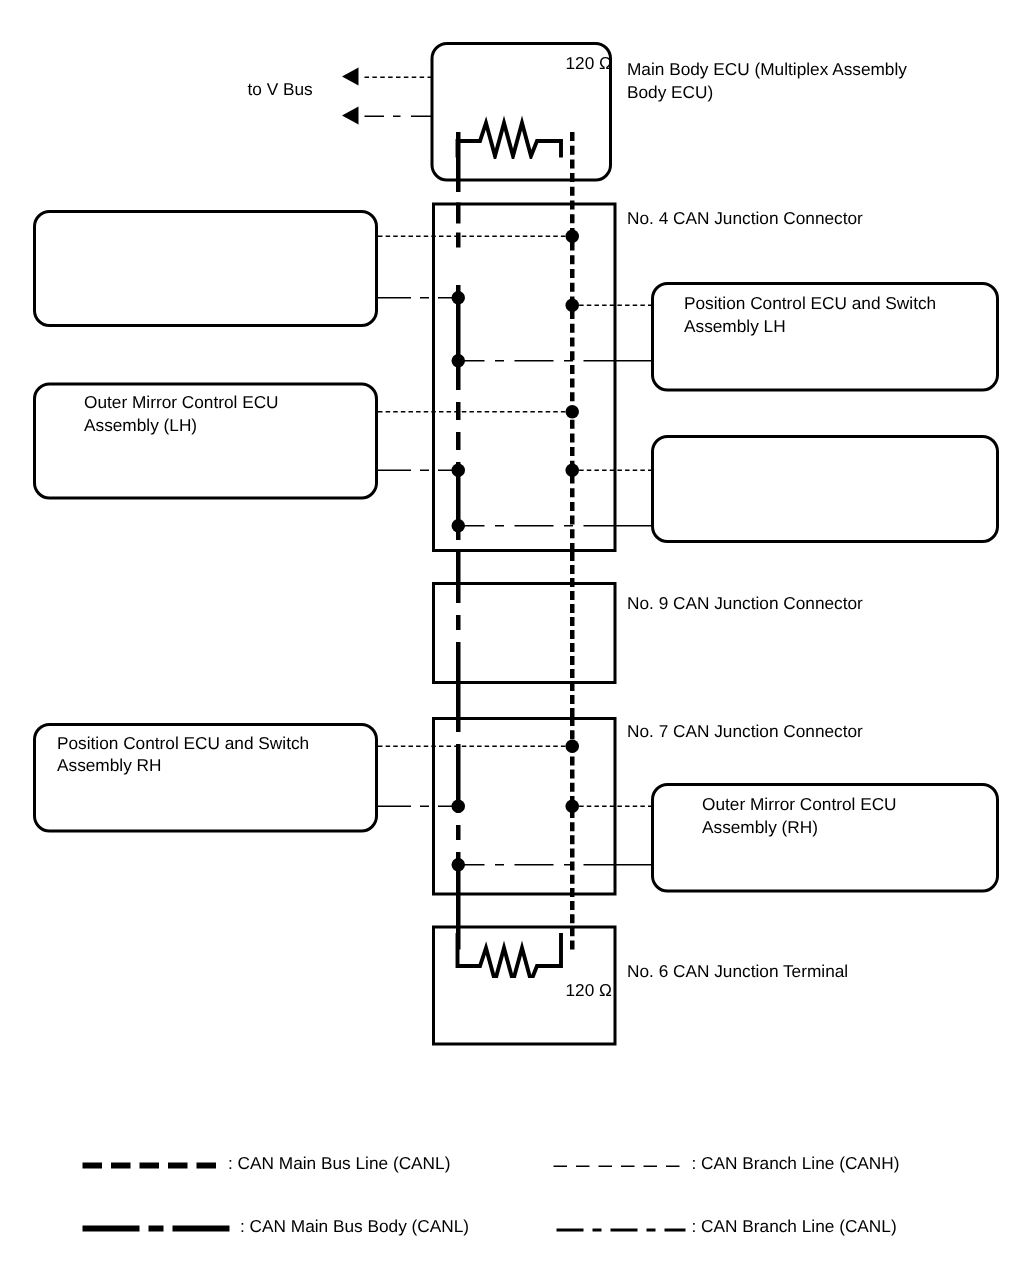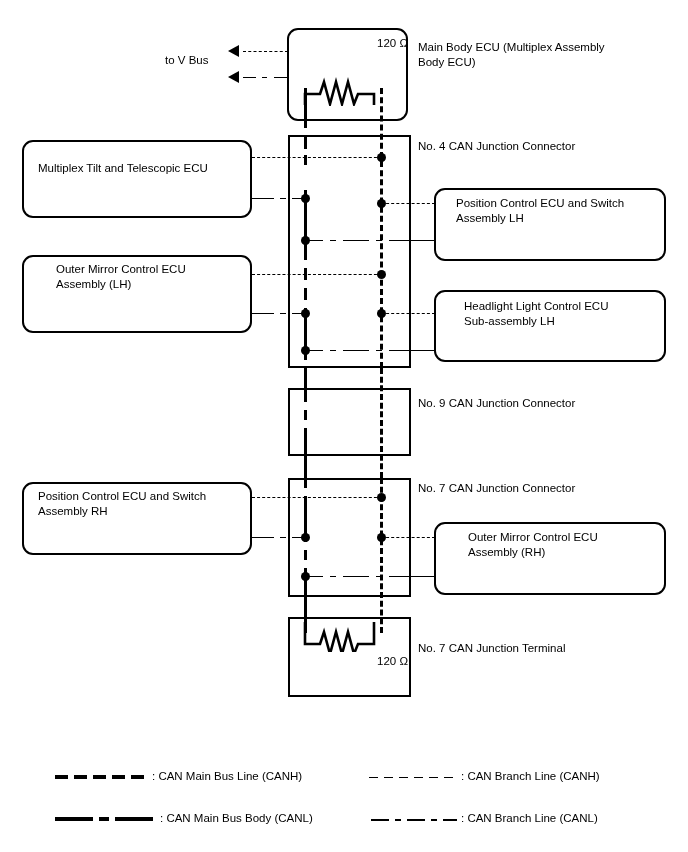--- a/index.html
+++ b/index.html
@@ -146,21 +146,21 @@
   <div class="box box-sharp" style="left:288px; top:135px; width:123px; height:233px;"></div>
   <div class="lbl" style="left:418px; top:139px; width:250px;">No. 4 CAN Junction Connector</div>
 
   <div class="box box-sharp" style="left:288px; top:388px; width:123px; height:68px;"></div>
   <div class="lbl" style="left:418px; top:396px; width:250px;">No. 9 CAN Junction Connector</div>
 
   <div class="box box-sharp" style="left:288px; top:478px; width:123px; height:119px;"></div>
   <div class="lbl" style="left:418px; top:481px; width:250px;">No. 7 CAN Junction Connector</div>
 
   <div class="box box-sharp" style="left:288px; top:617px; width:123px; height:80px;"></div>
-  <div class="lbl" style="left:418px; top:641px; width:250px;">No. 7 CAN Junction Terminal</div>
+  <div class="lbl" style="left:418px; top:641px; width:250px;">No. 6 CAN Junction Terminal</div>
 
   <svg class="res" style="left:296px; top:622px;" width="96" height="30" viewBox="0 0 96 30">
     <polyline points="9,0 9,22 24,22 28,10 34,32 40,10 46,32 52,10 58,32 62,22 78,22 78,0" fill="none" stroke="#000000" stroke-width="2.6" stroke-linejoin="miter"></polyline>
   </svg>
   <div class="lbl-c" style="left:287px; top:654px; width:121px;">120 Ω</div>
 
   <div class="busline bus-canh" style="left:380px; top:88px; height:280px;"></div>
   <div class="busline bus-canh" style="left:380px; top:368px; height:110px;"></div>
   <div class="busline bus-canh" style="left:380px; top:478px; height:155px;"></div>
 
@@ -172,21 +172,20 @@
   <div class="bus-seg" style="left:304px; top:288px; width:3px; height:12px;"></div>
   <div class="bus-seg" style="left:304px; top:308px; width:3px; height:52px;"></div>
   <div class="bus-seg" style="left:304px; top:368px; width:3px; height:34px;"></div>
   <div class="bus-seg" style="left:304px; top:410px; width:3px; height:10px;"></div>
   <div class="bus-seg" style="left:304px; top:428px; width:3px; height:60px;"></div>
   <div class="bus-seg" style="left:304px; top:496px; width:3px; height:46px;"></div>
   <div class="bus-seg" style="left:304px; top:550px; width:3px; height:10px;"></div>
   <div class="bus-seg" style="left:304px; top:568px; width:3px; height:65px;"></div>
 
   <div class="box box-round" style="left:22px; top:140px; width:230px; height:78px;"></div>
-  <div class="box-txt" style="left:38px; top:161px; width:210px;">Multiplex Tilt and Telescopic ECU</div>
 
   <div class="branch branch-canh" style="left:252px; top:157px; width:130px;"></div>
 
   <div class="br-seg" style="left:252px; top:198px; width:22px;"></div>
   <div class="br-seg" style="left:280px; top:198px; width:6px;"></div>
   <div class="br-seg" style="left:292px; top:198px; width:14px;"></div>
 
   <div class="box box-round" style="left:22px; top:255px; width:230px; height:78px;"></div>
   <div class="box-txt" style="left:56px; top:262px; width:200px;">Outer Mirror Control ECU
 Assembly (LH)</div>
@@ -203,22 +202,20 @@
 
   <div class="branch branch-canh" style="left:381px; top:203px; width:54px;"></div>
 
   <div class="br-seg" style="left:305px; top:240px; width:18px;"></div>
   <div class="br-seg" style="left:330px; top:240px; width:6px;"></div>
   <div class="br-seg" style="left:343px; top:240px; width:26px;"></div>
   <div class="br-seg" style="left:376px; top:240px; width:6px;"></div>
   <div class="br-seg" style="left:389px; top:240px; width:46px;"></div>
 
   <div class="box box-round" style="left:434px; top:290px; width:232px; height:72px;"></div>
-  <div class="box-txt" style="left:464px; top:299px; width:200px;">Headlight Light Control ECU
-Sub-assembly LH</div>
 
   <div class="branch branch-canh" style="left:381px; top:313px; width:54px;"></div>
 
   <div class="br-seg" style="left:305px; top:350px; width:18px;"></div>
   <div class="br-seg" style="left:330px; top:350px; width:6px;"></div>
   <div class="br-seg" style="left:343px; top:350px; width:26px;"></div>
   <div class="br-seg" style="left:376px; top:350px; width:6px;"></div>
   <div class="br-seg" style="left:389px; top:350px; width:46px;"></div>
 
   <div class="box box-round" style="left:22px; top:482px; width:230px; height:73px;"></div>
@@ -257,21 +254,21 @@
   <div class="dot" style="left:377px; top:533px;"></div>
   <div class="dot" style="left:301px; top:572px;"></div>
 
   <div class="legend-row" style="left:55px; top:775px;">
     <div class="lg-seg" style="left:0px;  top:0; width:13px; height:4px;"></div>
     <div class="lg-seg" style="left:19px; top:0; width:13px; height:4px;"></div>
     <div class="lg-seg" style="left:38px; top:0; width:13px; height:4px;"></div>
     <div class="lg-seg" style="left:57px; top:0; width:13px; height:4px;"></div>
     <div class="lg-seg" style="left:76px; top:0; width:13px; height:4px;"></div>
   </div>
-  <div class="legend-txt" style="left:152px; top:770px;">: CAN Main Bus Line (CANH)</div>
+  <div class="legend-txt" style="left:152px; top:770px;">: CAN Main Bus Line (CANL)</div>
 
   <div class="legend-row" style="left:369px; top:777px;">
     <div class="lg-seg" style="left:0px;  top:0; width:9px; height:1.4px;"></div>
     <div class="lg-seg" style="left:15px; top:0; width:9px; height:1.4px;"></div>
     <div class="lg-seg" style="left:30px; top:0; width:9px; height:1.4px;"></div>
     <div class="lg-seg" style="left:45px; top:0; width:9px; height:1.4px;"></div>
     <div class="lg-seg" style="left:60px; top:0; width:9px; height:1.4px;"></div>
     <div class="lg-seg" style="left:75px; top:0; width:9px; height:1.4px;"></div>
   </div>
   <div class="legend-txt" style="left:461px; top:770px;">: CAN Branch Line (CANH)</div>

